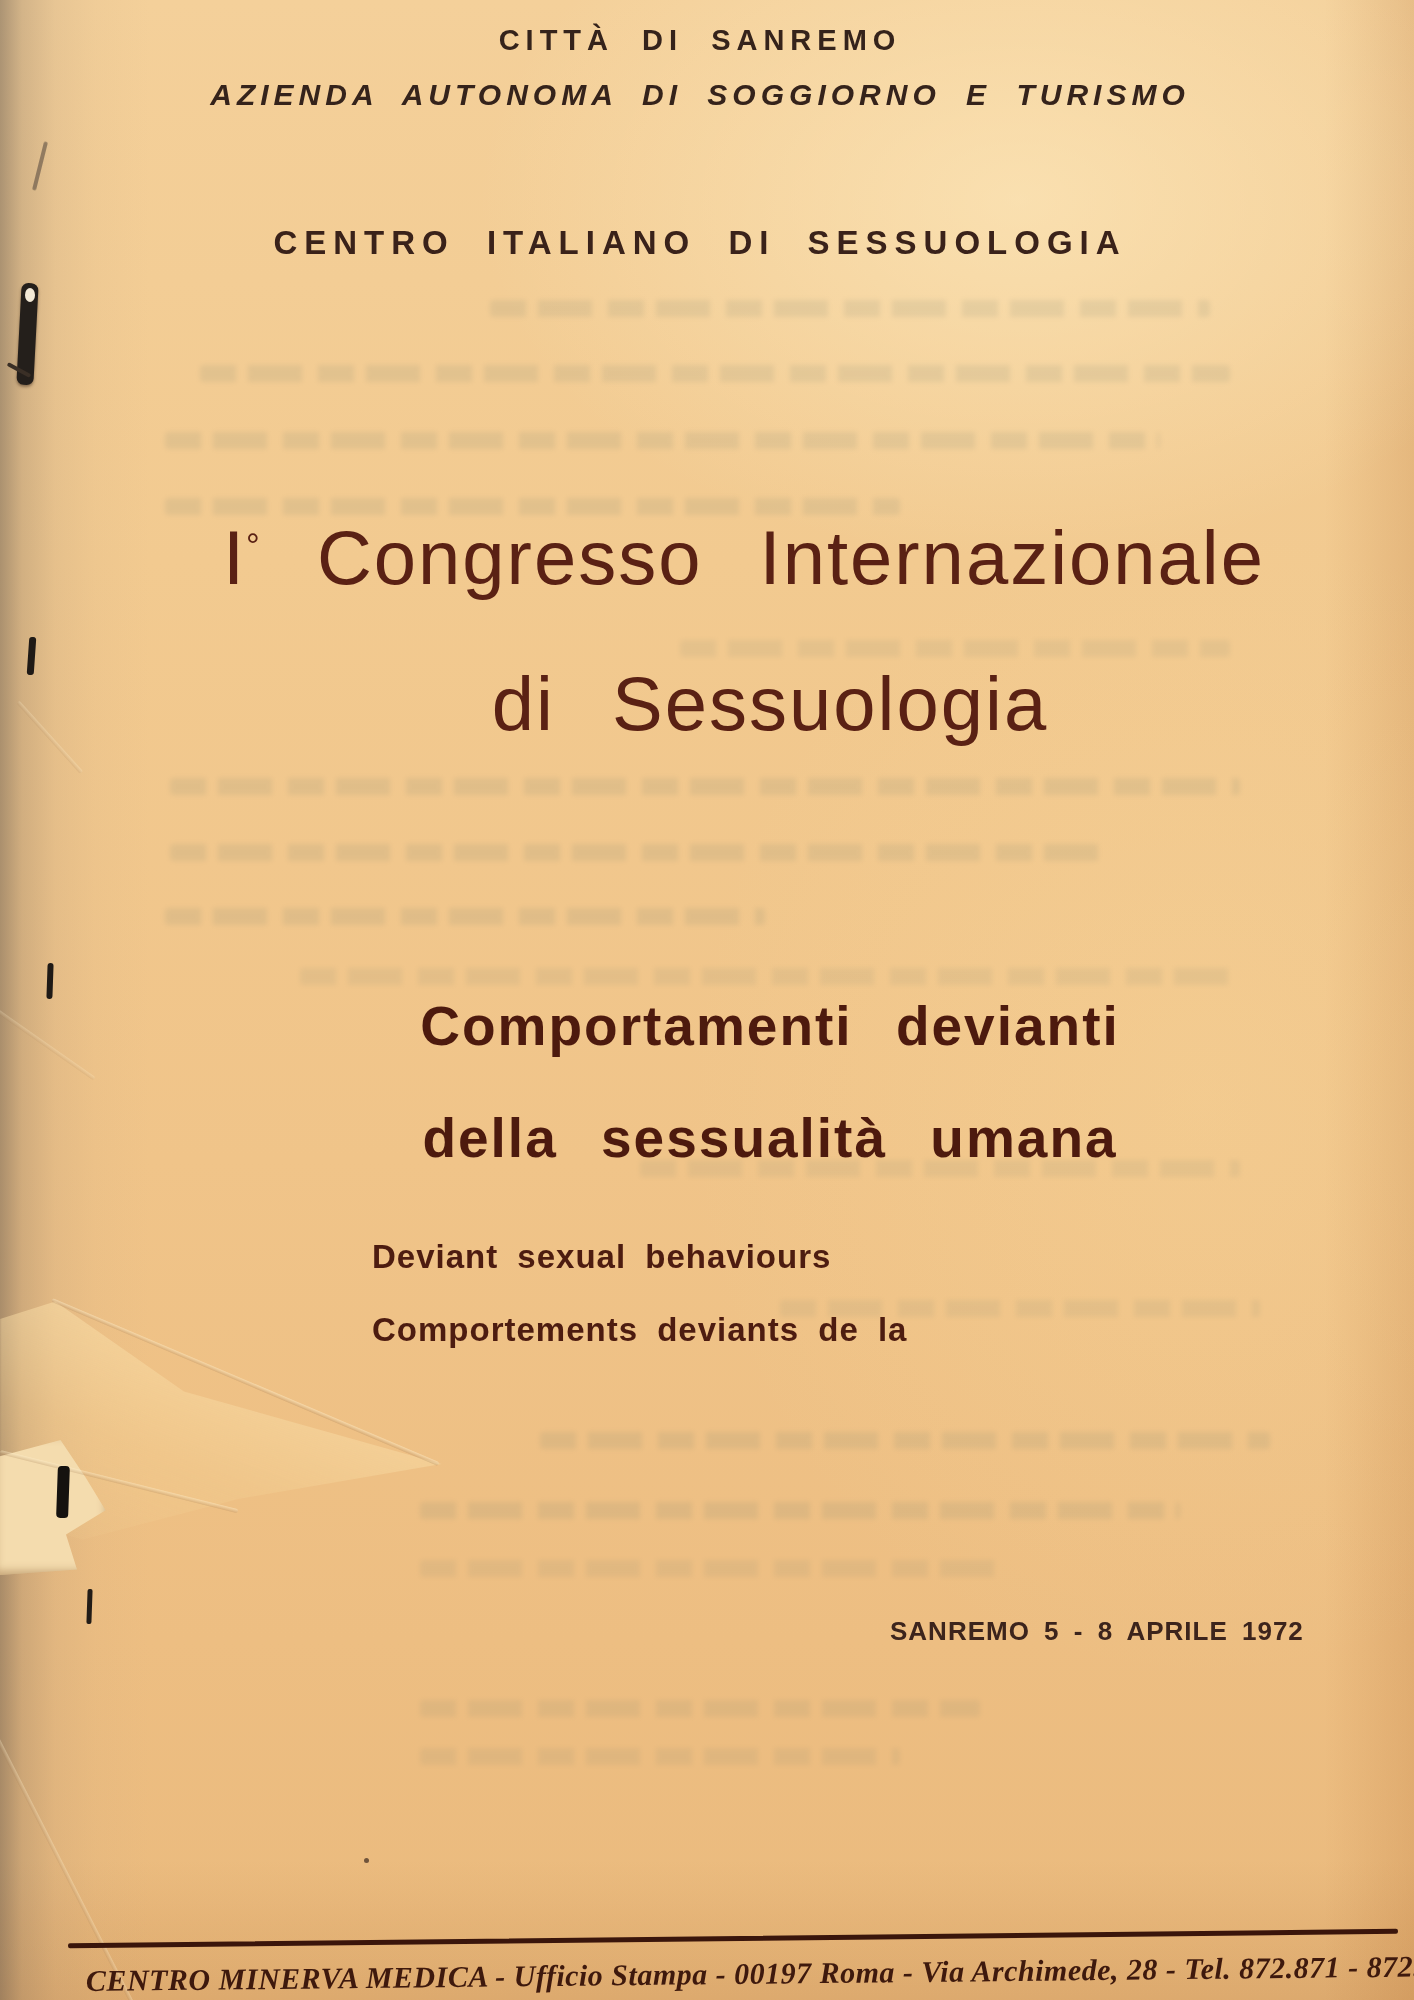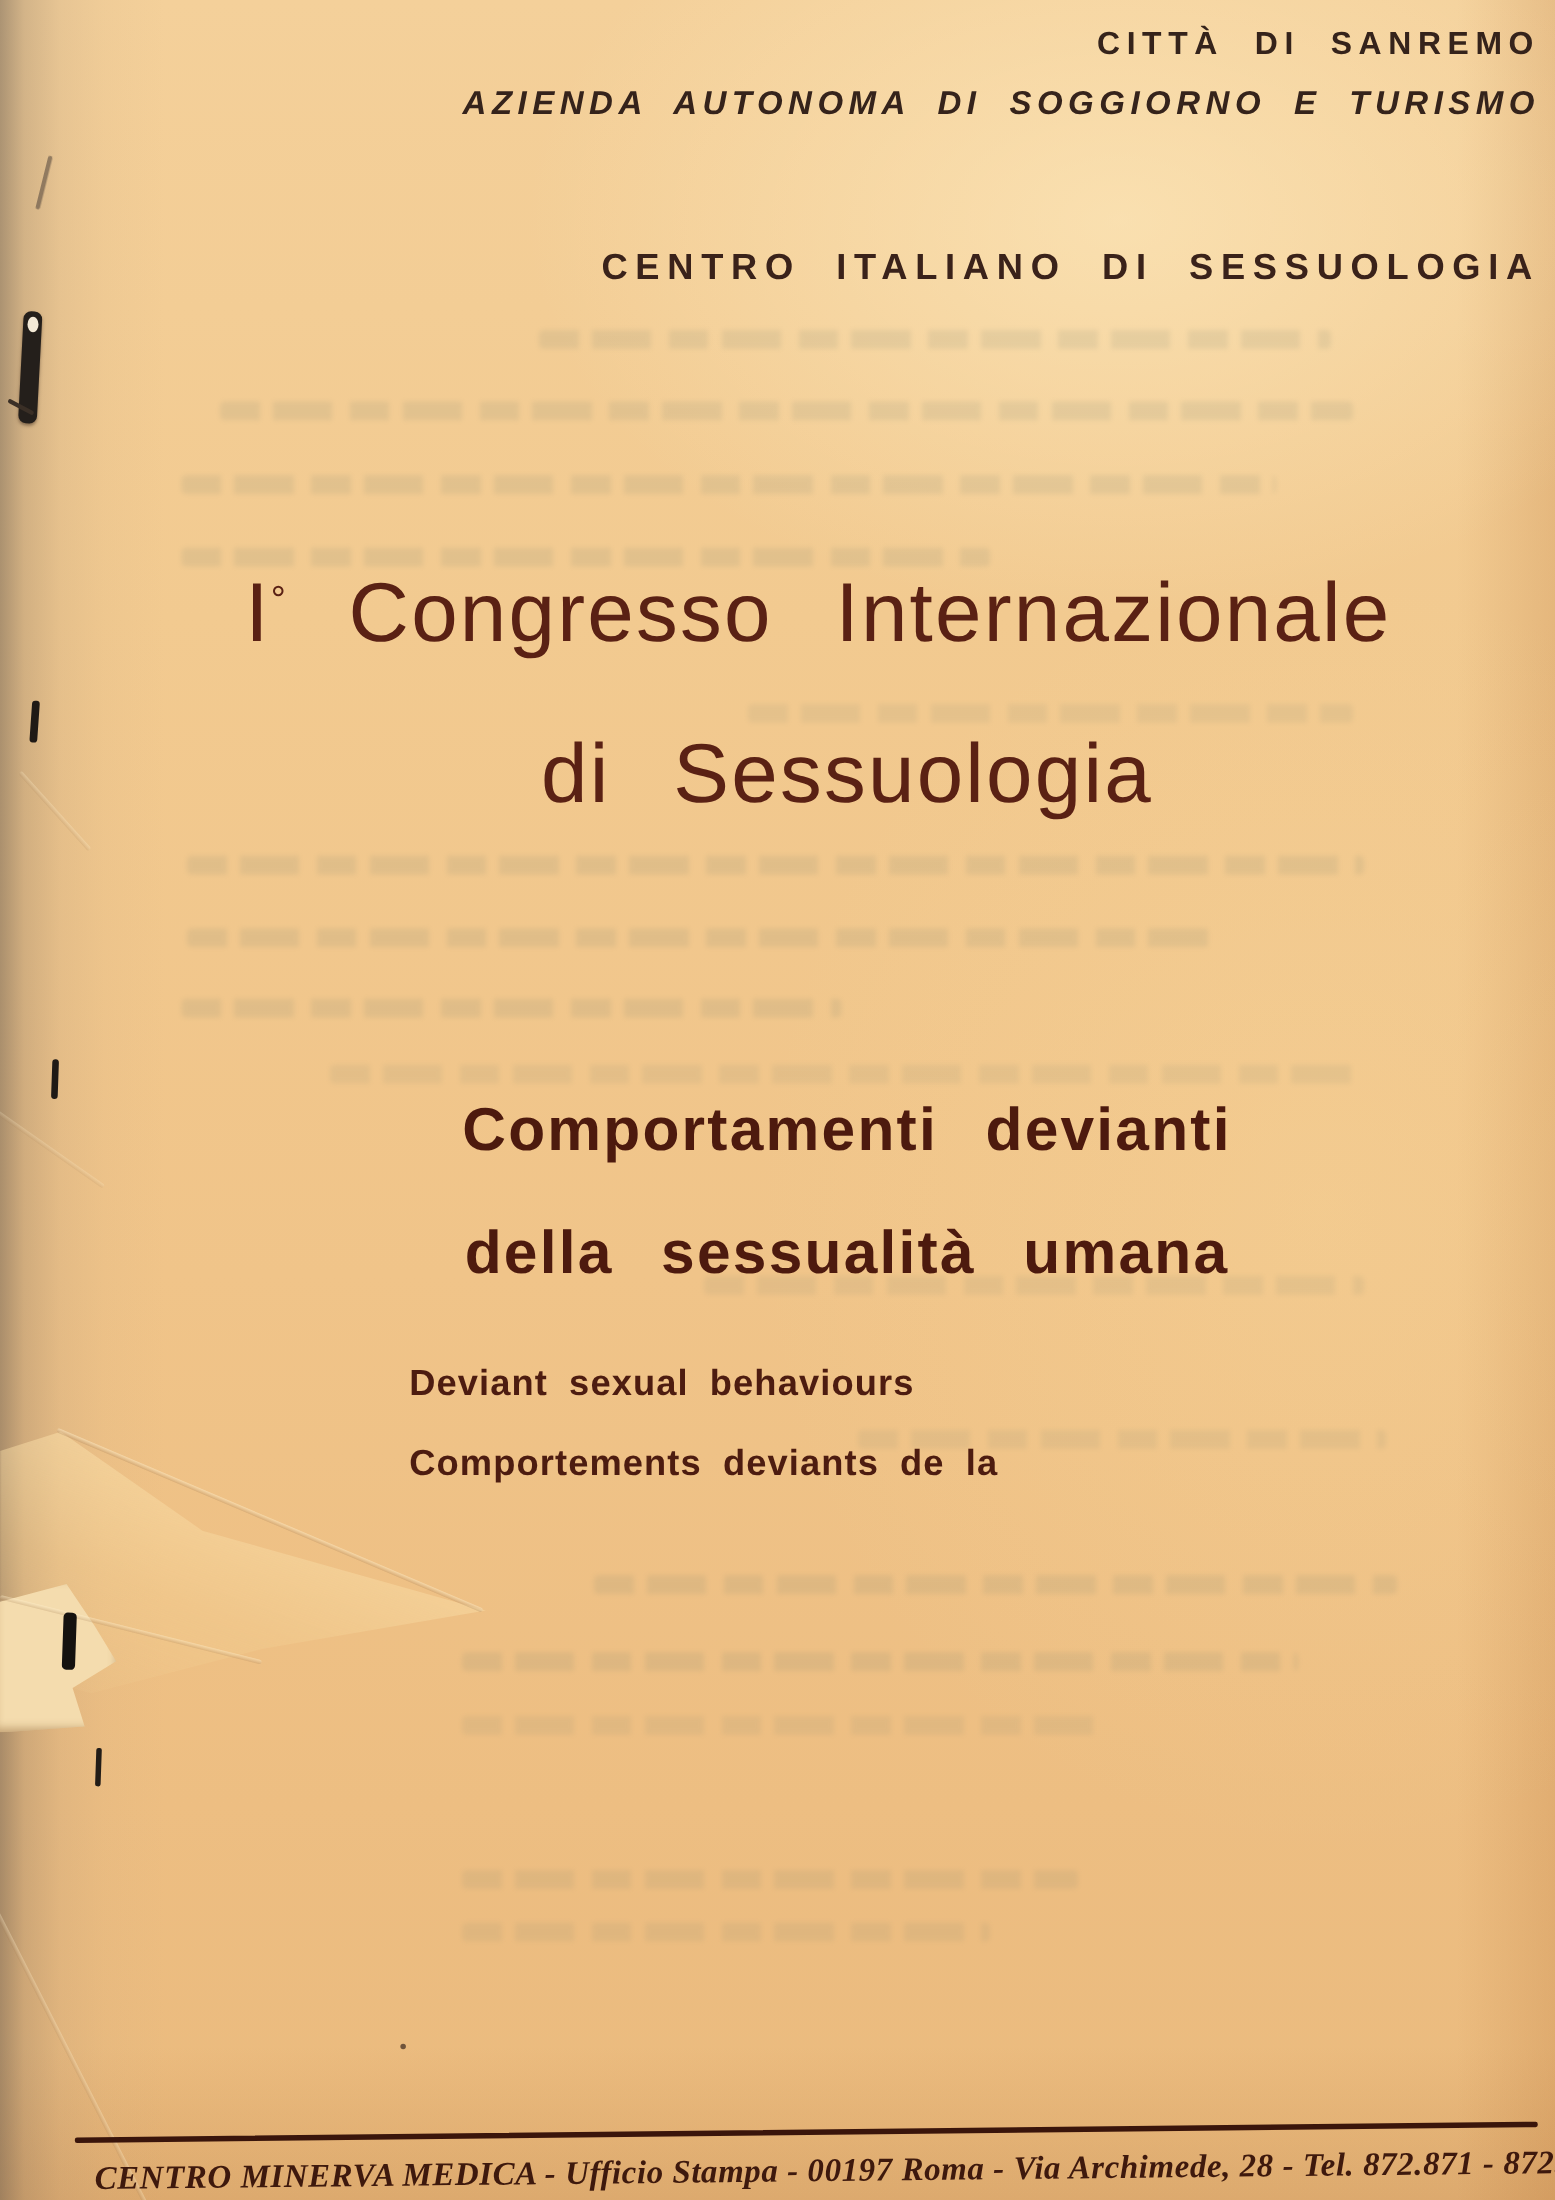--- a/index.html
+++ b/index.html
@@ -14,21 +14,21 @@
       radial-gradient(ellipse 900px 600px at 72% 10%, rgba(255,238,196,0.55), rgba(255,238,196,0) 60%),
       radial-gradient(ellipse 800px 900px at 85% 55%, rgba(250,220,160,0.25), rgba(250,220,160,0) 65%),
       linear-gradient(90deg, rgba(100,88,78,0.50) 0px, rgba(135,115,96,0.30) 22px, rgba(165,140,115,0.16) 55px, rgba(190,160,125,0.08) 95px, rgba(190,160,125,0) 150px),
       linear-gradient(270deg, rgba(175,105,45,0.20) 0px, rgba(175,105,45,0.0) 90px),
       linear-gradient(0deg, rgba(160,95,40,0.18) 0px, rgba(160,95,40,0.0) 140px),
       linear-gradient(180deg, #f4d09a 0%, #f2ca90 28%, #f0c489 58%, #edbe82 82%, #eaba7d 100%);
   }
   .t { position:absolute; white-space:nowrap; }
 
   
-  .hdr { left:0; width:1400px; text-align:right; color:#35231b; font-weight:700; }
+  .hdr { left:0; width:1400px; text-align:center; color:#35231b; font-weight:700; }
   .hdr-city   { top:24px;  font-size:29px; letter-spacing:6px;  word-spacing:14px; }
   .hdr-agency { top:78px;  font-size:30px; letter-spacing:5px;  word-spacing:12px;font-style:italic; }
   .hdr-org    { top:224px; font-size:33px; letter-spacing:7px;  word-spacing:16px; color:#3a221a; }
 
   
   .title { left:0; width:1400px; text-align:center; color:#5a2114; font-weight:400;padding-left:44px; }
   .title-1 { top:514px; font-size:76px; letter-spacing:2px; word-spacing:34px; }
   .title-2 { top:660px; font-size:76px; letter-spacing:2px; word-spacing:34px;margin-left:26px; }
   .deg { font-size:0.45em; vertical-align:super; letter-spacing:0; }
 
@@ -127,17 +127,18 @@
 
   <div class="t title title-1"><span>I</span><span class="deg">°</span><span> Congresso Internazionale</span></div>
   <div class="t title title-2">di Sessuologia</div>
 
   <div class="t subject subject-1">Comportamenti devianti</div>
   <div class="t subject subject-2">della sessualità umana</div>
 
   <div class="t trans trans-fr1">Comportements deviants de la</div>
   <div class="t trans trans-en">Deviant sexual behaviours</div>
 
+  <div class="t date-line">SANREMO 5 - 8 APRILE 1972</div>
 
   <div class="footer-rule"></div>
   <div class="t footer-text">CENTRO MINERVA MEDICA - Ufficio Stampa - 00197 Roma - Via Archimede, 28 - Tel. 872.871 - 872.988</div>
 
 </div>
 
 </body></html>

